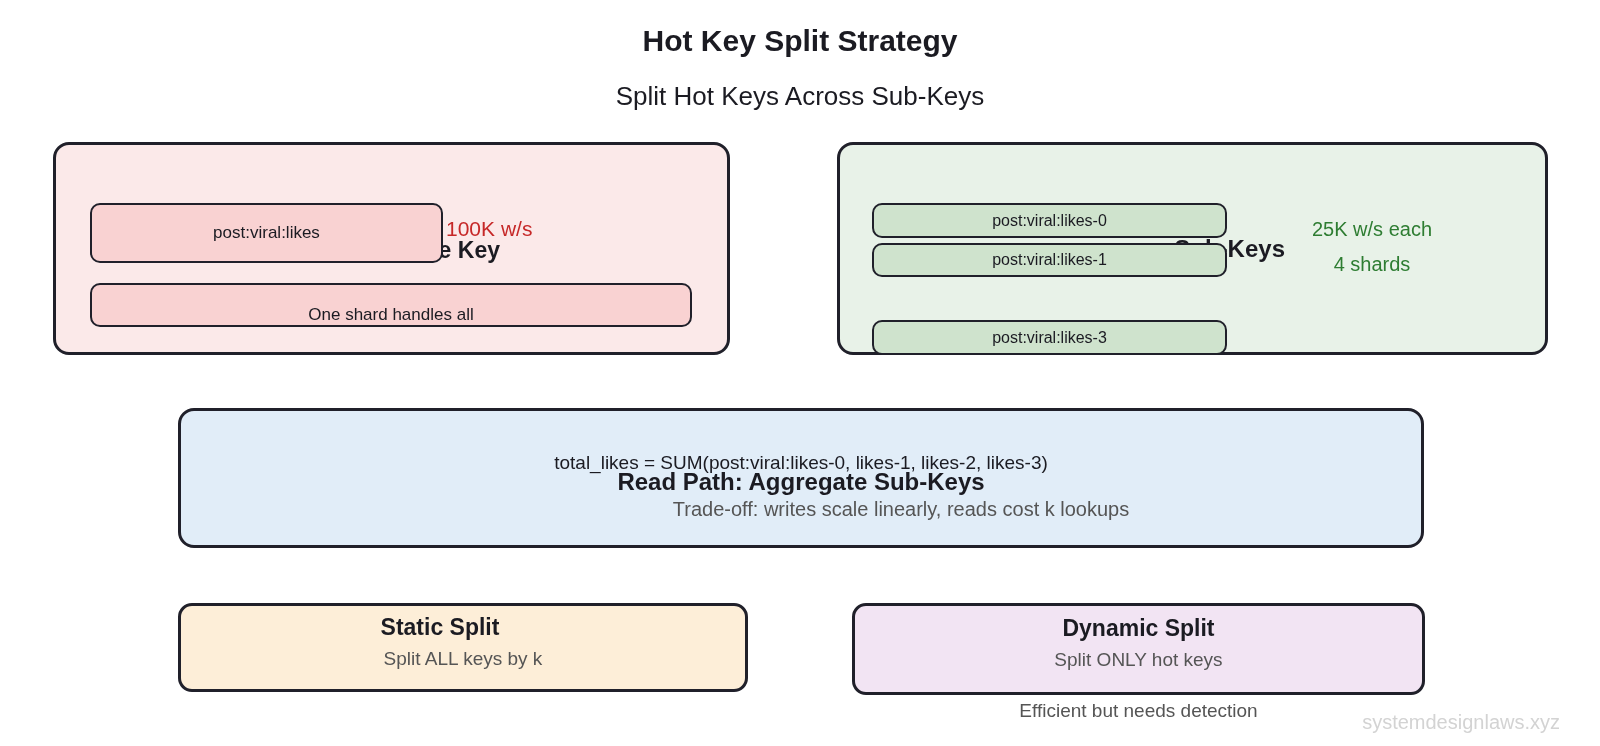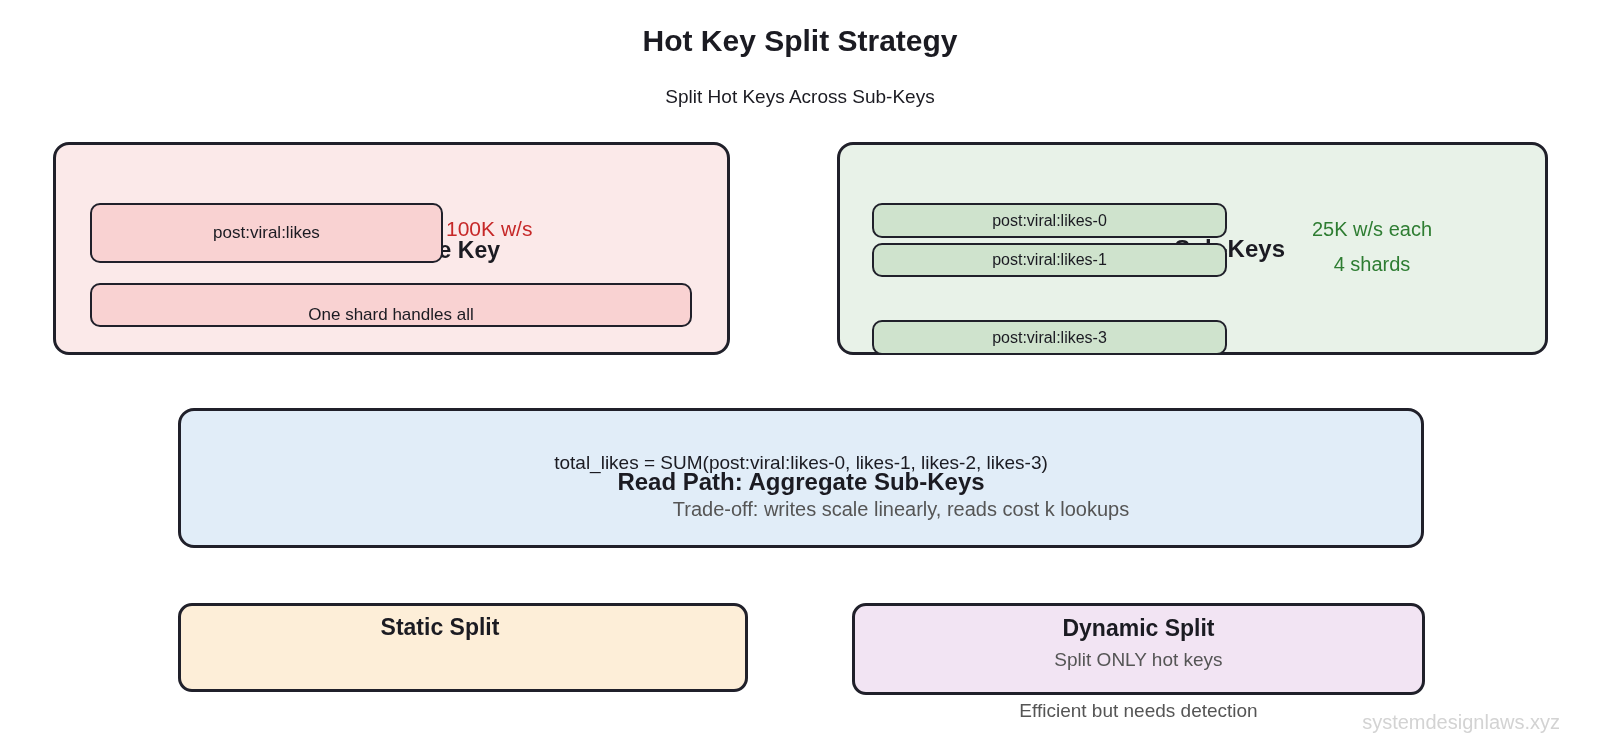--- a/index.html
+++ b/index.html
@@ -20,21 +20,21 @@
     z-index:2;
   }
   .panel-pink{background:var(--pink-bg,#fbe9e9);}
   .chip-pink{background:var(--pink-box,#f9d2d2);font-size:17px;}
   .panel-green{background:var(--green-bg,#e8f2e8);}
   .chip-green{background:var(--green-box,#cfe3cd);font-size:16px;}
   .panel-blue{background:var(--blue-bg,#e1edf8);}
   .panel-orange{background:var(--orange-bg,#fdeed8);border-radius:14px;}
   .panel-purple{background:var(--purple-bg,#f2e4f3);border-radius:14px;}
   .page-title{top:22px;left:0;width:1600px;font-size:30px;font-weight:bold;line-height:38px;}
-  .page-subtitle{top:83px;left:0;width:1600px;font-size:19px;line-height:27px;}
+  .page-subtitle{top:83px;left:0;width:1600px;font-size:26px;line-height:27px;}
   .rate-red{top:217px;left:446px;font-size:21px;line-height:24px;color:var(--red-text,#c62828);z-index:3;white-space:nowrap;}
   .occluded{position:absolute;font-weight:bold;white-space:nowrap;z-index:1;color:var(--ink-text,#1b1b22);}
   .occluded-left{top:237px;right:1100px;font-size:23px;line-height:26px;}
   .occluded-right{top:236px;right:315px;font-size:24px;line-height:26px;}
   .rate-green{left:1272px;width:200px;font-size:20px;line-height:24px;color:var(--green-text,#2e7d32);}
   .formula{top:452px;left:178px;width:1246px;font-size:19px;line-height:22px;z-index:2;}
   .read-title{top:468px;left:178px;width:1246px;font-size:24px;line-height:28px;font-weight:bold;z-index:1;}
   .tradeoff{top:497px;left:178px;width:1446px;font-size:20px;line-height:24px;color:var(--gray-text,#555555);text-align:center;}
   .split-title{font-size:23px;line-height:28px;font-weight:bold;}
   .split-sub{font-size:19px;line-height:23px;color:var(--gray-text,#555555);}
@@ -73,20 +73,21 @@
   <div class="abs center rate-green" style="top:217px;">25K w/s each</div>
   <div class="abs center rate-green" style="top:252px;">4 shards</div>
 
   <div class="panel panel-blue" style="left:178px;top:408px;width:1246px;height:140px;"></div>
   <div class="abs center formula">total_likes = SUM(post:viral:likes-0, likes-1, likes-2, likes-3)</div>
   <div class="abs center read-title">Read Path: Aggregate Sub-Keys</div>
   <div class="abs center tradeoff">Trade-off: writes scale linearly, reads cost k lookups</div>
 
   <div class="panel panel-orange" style="left:178px;top:603px;width:570px;height:89px;"></div>
   <div class="abs center split-title" style="left:178px;top:613px;width:524px;">Static Split</div>
+  <div class="abs center split-sub" style="left:178px;top:647px;width:570px;">Split ALL keys by k</div>
 
   <div class="panel panel-purple" style="left:852px;top:603px;width:573px;height:92px;"></div>
   <div class="abs center split-title" style="left:852px;top:614px;width:573px;">Dynamic Split</div>
   <div class="abs center caption" style="left:852px;top:699px;width:573px;">Efficient but needs detection</div>
   <div class="abs center split-sub" style="left:852px;top:648px;width:573px;">Split ONLY hot keys</div>
 
   <div class="abs watermark">systemdesignlaws.xyz</div>
 
 </div>
 

